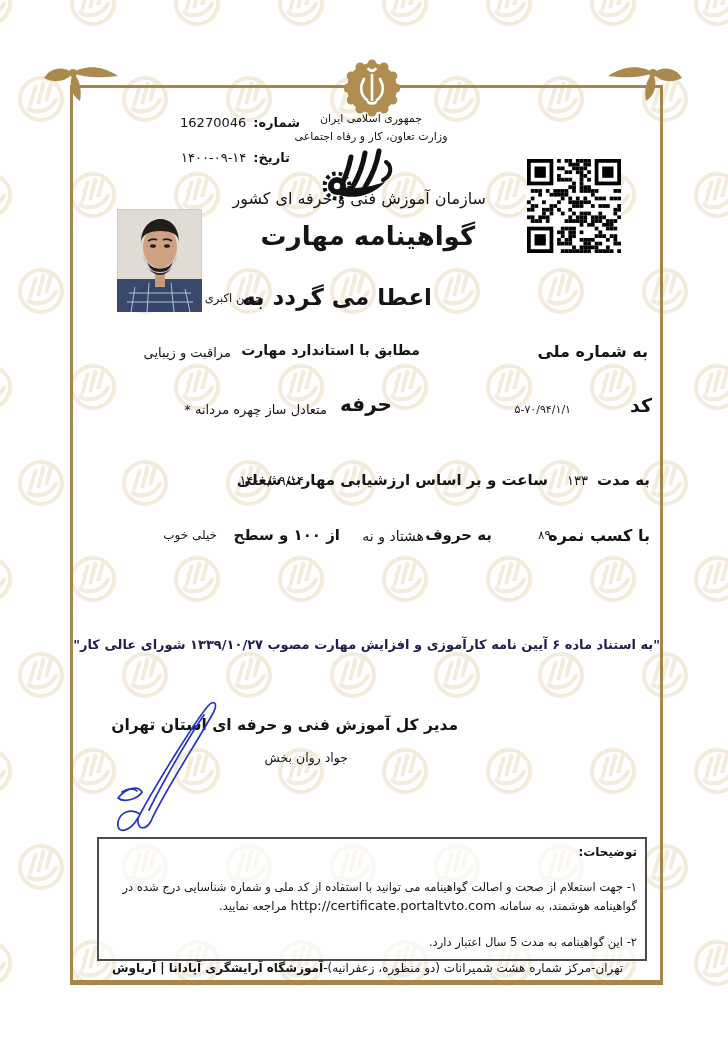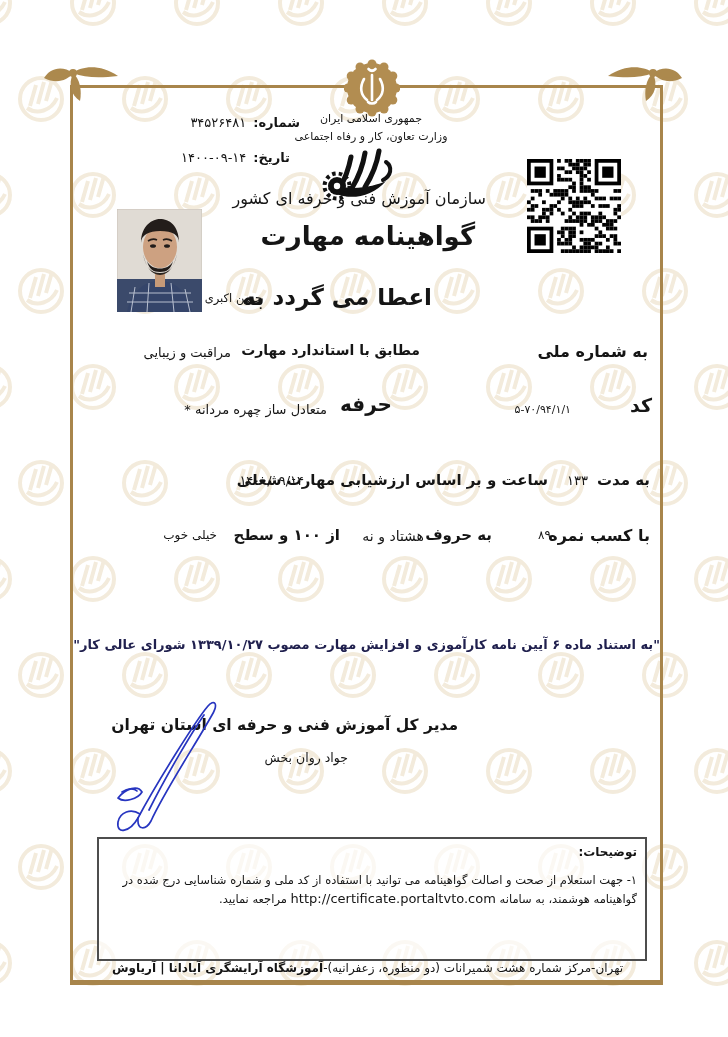--- a/index.html
+++ b/index.html
@@ -8,21 +8,21 @@
   .abs{position:absolute;white-space:nowrap;}
   .b{font-weight:bold;}
   .num{direction:ltr;unicode-bidi:bidi-override;display:inline-block;}
   .frame{position:absolute;left:70px;top:85px;width:587px;height:892px;
          border:3px solid #a8854b;border-bottom-width:5px;}
   .wmcell{position:absolute;opacity:.85;}
   .kv span.lbl{margin-left:7px;}
   .center{text-align:center;white-space:nowrap;}
   .notesbox{position:absolute;left:97px;top:837px;width:530px;height:112px;overflow:hidden;
             border:2px solid #4d4d4d;padding:4px 8px;font-size:11.5px;line-height:1.55;background:rgba(255,255,255,.65);}
-  .notesbox p{margin:10px 0;}
+  .notesbox p{margin:17px 0;}
   .url{direction:ltr;unicode-bidi:isolate;font-size:13px;}
   .quote{color:#20204e;}
   .sig-svg{position:absolute;left:104px;top:688px;pointer-events:none;}
 </style>
 </head>
 <body>
 
 <div class="page">
 
   <div id="wm" style="position:absolute;inset:0;overflow:hidden;">
@@ -899,21 +899,21 @@
         <rect x="7.52" y="7.52" width="11.28" height="11.28" fill="#000"></rect>
         <rect x="67.67999999999999" y="0" width="26.32" height="26.32" fill="#000"></rect>
         <rect x="71.44" y="3.76" width="18.799999999999997" height="18.799999999999997" fill="#fff"></rect>
         <rect x="75.19999999999999" y="7.52" width="11.28" height="11.28" fill="#000"></rect>
         <rect x="0" y="67.67999999999999" width="26.32" height="26.32" fill="#000"></rect>
         <rect x="3.76" y="71.44" width="18.799999999999997" height="18.799999999999997" fill="#fff"></rect>
         <rect x="7.52" y="75.19999999999999" width="11.28" height="11.28" fill="#000"></rect>
       </svg></div>
 
   <div class="abs kv" style="top:115px;right:428px;font-size:13px;">
-    <span class="lbl b">شماره:</span><span class="num">۳۴۵۲۶۴۸۱</span>
+    <span class="lbl b">شماره:</span><span class="num">16270046</span>
   </div>
   <div class="abs kv" style="top:150px;right:438px;font-size:13px;">
     <span class="lbl b">تاریخ:</span><span class="num">۱۴۰۰-۰۹-۱۴</span>
   </div>
 
   <div class="abs" style="left:117px;top:209px;">
     <svg width="85" height="103" viewBox="0 0 85 103">
       <rect width="85" height="103" fill="#e0dbd4"></rect>
       <rect width="85" height="103" fill="none" stroke="#c9c2b8" stroke-width="1"></rect>
       <rect x="0" y="70" width="85" height="33" fill="#3b4a6b"></rect>
@@ -975,19 +975,20 @@
         <path d="M18 104 C24 100 30 100 33 103"></path>
       </g>
     </svg>
   </div>
 
   <div class="notesbox">
     <div class="b" style="font-size:12px;">توضیحات:</div>
     <p><span>۱- جهت استعلام از صحت و اصالت گواهینامه می توانید با استفاده از کد ملی و شماره شناسایی درج شده در گواهینامه هوشمند، به سامانه</span>
       <span class="url">http://certificate.portaltvto.com</span>
       <span>مراجعه نمایید.</span></p>
+    <p>۲- این گواهینامه به مدت 5 سال اعتبار دارد.</p>
   </div>
 
   <div class="abs center" style="top:961px;left:75px;width:585px;font-size:12px;">
     <span>تهران-مرکز شماره هشت شمیرانات (دو منظوره، زعفرانیه)-</span><span class="b">آموزشگاه آرایشگری آپادانا | آریاوش</span>
   </div>
 
 </div>
 
 </body></html>

